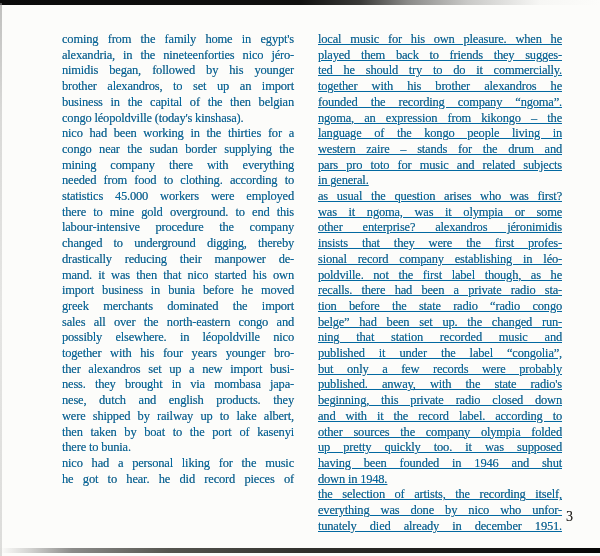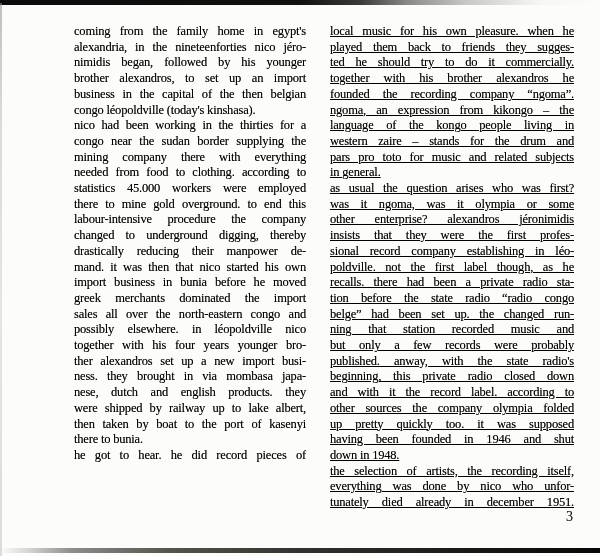--- a/index.html
+++ b/index.html
@@ -33,27 +33,26 @@
   .edge-bottom {
     position: absolute;
     bottom: 3px; left: 0;
     width: 100%; height: 5px;
     background: linear-gradient(90deg,
       rgba(220,220,218,0) 0%, rgba(170,170,168,0.5) 5%,
       #8c8c8a 12%, #55554f 28%, #32322e 50%, #1b1b19 75%, #070707 100%);
   }
   .col {
     position: absolute;
-    top: 24px;
-    color: #000000;
+    top: 32px;
+    color: #0369a1;
     font-size: 12.5px;
     line-height: 15.7px;
     letter-spacing: -0.2px;
     text-shadow: 0 0 0.5px rgba(47,45,43,0.55);
-    margin-left: 12px;
   }
   .col-left  { left: 62px;  width: 232px; }
   .col-right { left: 318px; width: 244px; text-decoration: underline; }
   .para { margin: 0; }
   .line {
     white-space: nowrap;
     text-align: justify;
     text-align-last: justify;
   }
   .line.line-end {
@@ -106,20 +105,21 @@
         <div class="line">possibly elsewhere. in léopoldville nico</div>
         <div class="line">together with his four years younger bro-</div>
         <div class="line">ther alexandros set up a new import busi-</div>
         <div class="line">ness. they brought in via mombasa japa-</div>
         <div class="line">nese, dutch and english products. they</div>
         <div class="line">were shipped by railway up to lake albert,</div>
         <div class="line">then taken by boat to the port of kasenyi</div>
         <div class="line line-end">there to bunia.</div>
       </div>
       <div class="para">
+        <div class="line">nico had a personal liking for the music</div>
         <div class="line">he got to hear. he did record pieces of</div>
       </div>
     </div>
 
   <div class="col col-right">
       <div class="para">
         <div class="line">local music for his own pleasure. when he</div>
         <div class="line">played them back to friends they sugges-</div>
         <div class="line">ted he should try to do it commercially.</div>
         <div class="line">together with his brother alexandros he</div>
@@ -134,20 +134,21 @@
         <div class="line">as usual the question arises who was first?</div>
         <div class="line">was it ngoma, was it olympia or some</div>
         <div class="line">other enterprise? alexandros jéronimidis</div>
         <div class="line">insists that they were the first profes-</div>
         <div class="line">sional record company establishing in léo-</div>
         <div class="line">poldville. not the first label though, as he</div>
         <div class="line">recalls. there had been a private radio sta-</div>
         <div class="line">tion before the state radio “radio congo</div>
         <div class="line">belge” had been set up. the changed run-</div>
         <div class="line">ning that station recorded music and</div>
+        <div class="line">published it under the label “congolia”,</div>
         <div class="line">but only a few records were probably</div>
         <div class="line">published. anway, with the state radio's</div>
         <div class="line">beginning, this private radio closed down</div>
         <div class="line">and with it the record label. according to</div>
         <div class="line">other sources the company olympia folded</div>
         <div class="line">up pretty quickly too. it was supposed</div>
         <div class="line">having been founded in 1946 and shut</div>
         <div class="line line-end">down in 1948.</div>
       </div>
       <div class="para">

